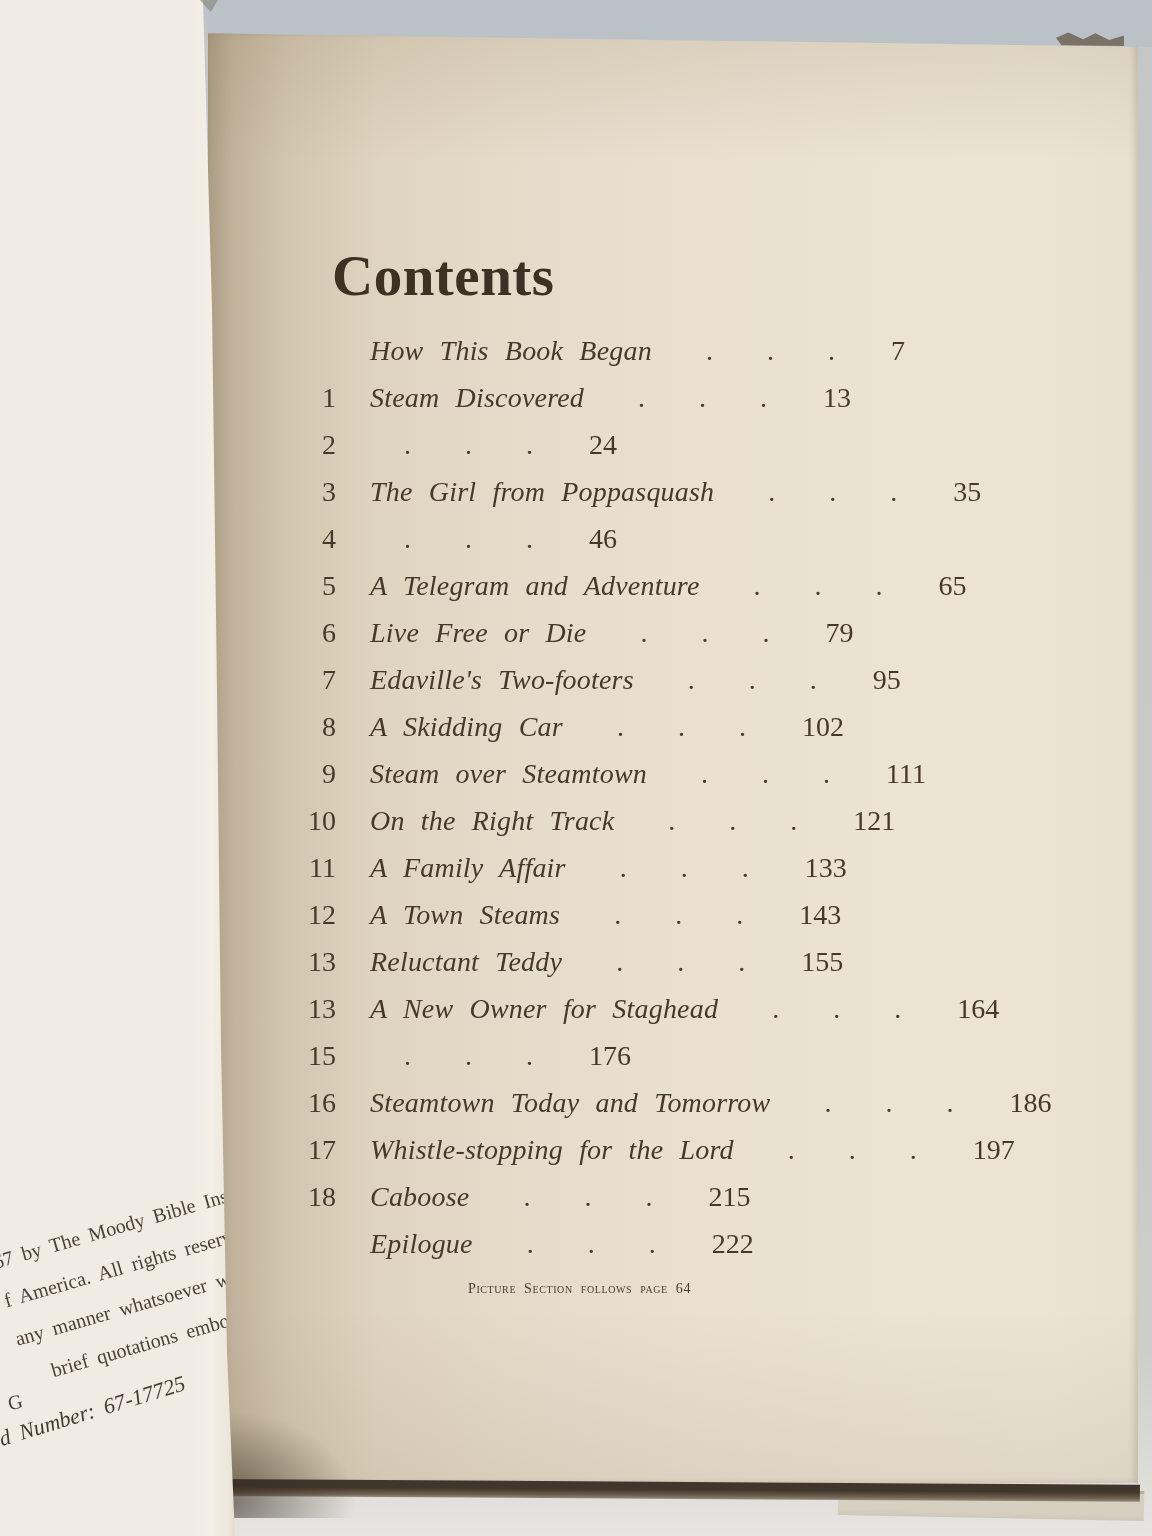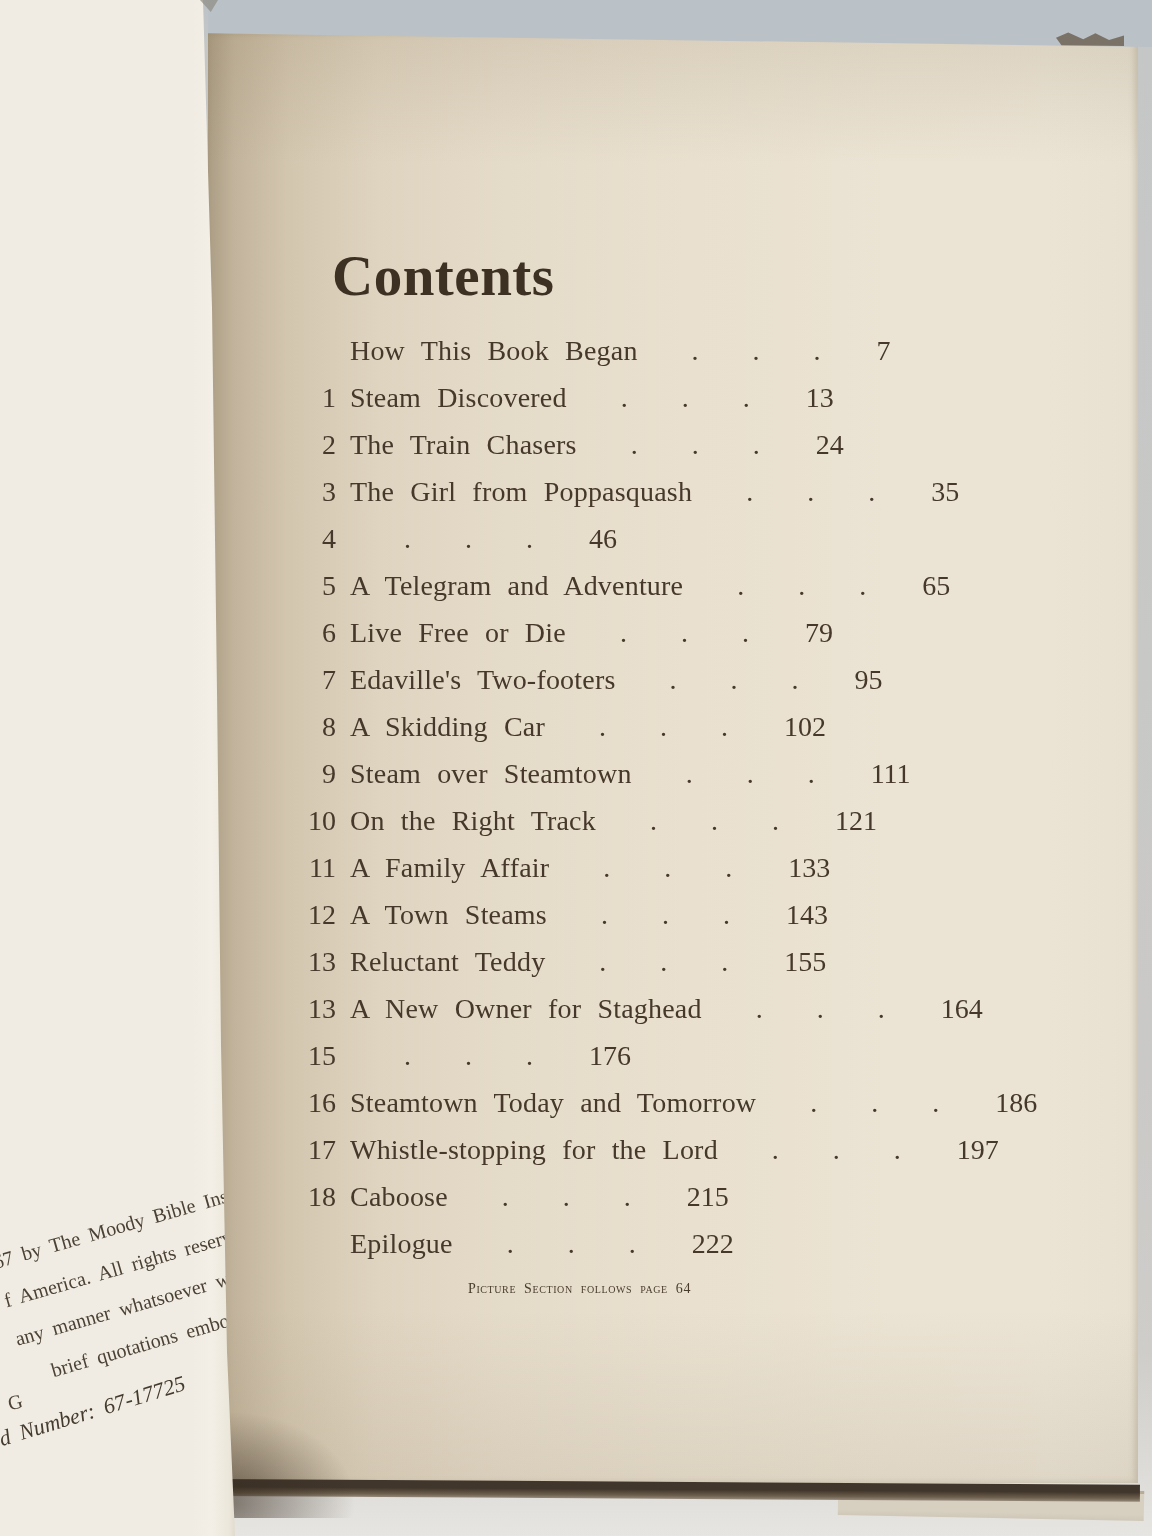--- a/index.html
+++ b/index.html
@@ -55,21 +55,21 @@
   .page-title{
     position:absolute;left:315px;top:243px;z-index:6;
     font-size:57px;font-weight:600;letter-spacing:.5px;color:#3d3124;margin-left:17px;
   }
   .toc{
     position:absolute;left:290px;top:327px;z-index:6;width:840px;
     color:#46392b;font-size:28px;
   }
   .row{display:flex;align-items:baseline;height:47px;line-height:47px;white-space:nowrap;}
   .num{display:inline-block;width:46px;text-align:right;margin-right:14px;flex:none;}
-  .title{word-spacing:.32em;letter-spacing:.2px;}
+  .title{font-style:italic;word-spacing:.32em;letter-spacing:.2px;margin-left:20px;}
   .dot{margin-left:54px;}
   .pg{margin-left:56px;}
   .footnote{
     position:absolute;left:468px;top:1281px;z-index:6;
     font-variant:small-caps;font-size:14px;color:#4a3d2e;
     word-spacing:.28em;letter-spacing:.6px;
   }
   
   .copy-block{
     position:absolute;left:-12px;top:1243px;width:330px;z-index:6;
@@ -110,21 +110,20 @@
     <div class="row">
       <span class="num">1</span>
       <span class="title">Steam Discovered</span>
       <span class="dot">.</span>
       <span class="dot">.</span>
       <span class="dot">.</span>
       <span class="pg">13</span>
     </div>
     <div class="row">
       <span class="num">2</span>
-      <span class="title">The Train Chasers</span>
       <span class="dot">.</span>
       <span class="dot">.</span>
       <span class="dot">.</span>
       <span class="pg">24</span>
     </div>
     <div class="row">
       <span class="num">3</span>
       <span class="title">The Girl from Poppasquash</span>
       <span class="dot">.</span>
       <span class="dot">.</span>

